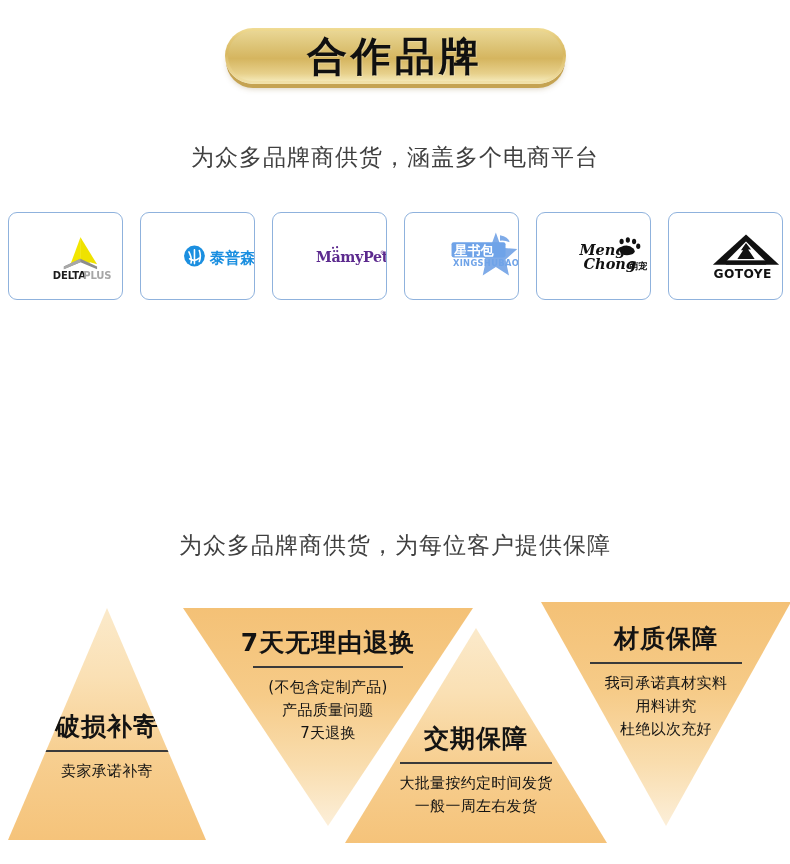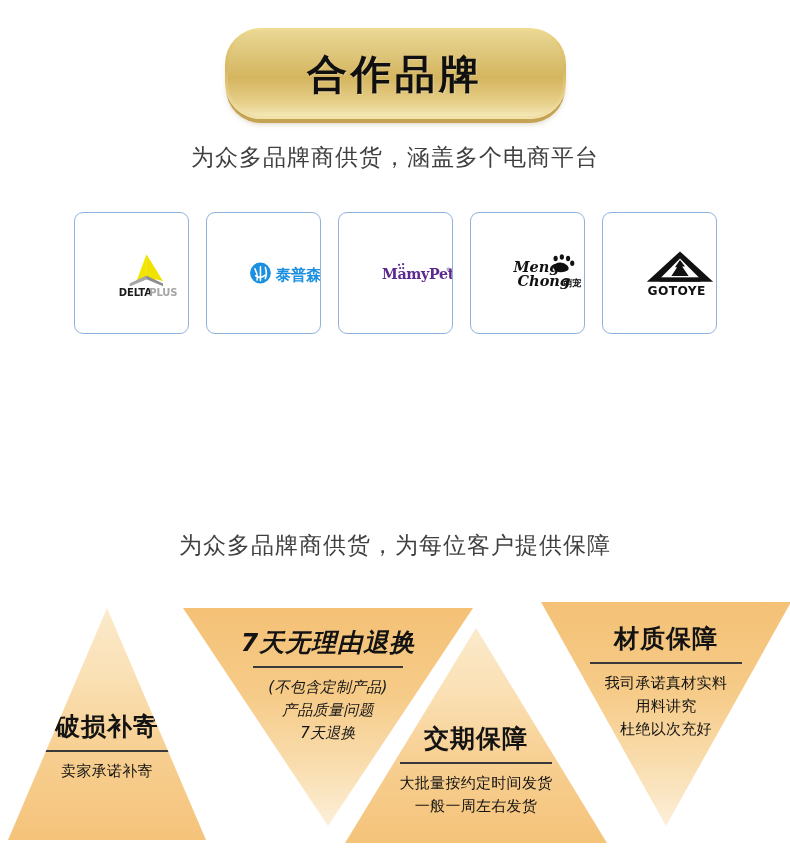--- a/index.html
+++ b/index.html
@@ -8,21 +8,21 @@
     background:#ffffff;
     font-family:"Liberation Sans","DejaVu Sans",sans-serif;
     overflow:hidden;
   }
   .page { position:relative; width:790px; height:864px; }
 
   
   .banner-wrap { position:absolute; left:0; width:790px; display:flex; justify-content:center; }
   .banner {
     position:relative;
-    width:341px; height:91px;
+    width:341px; height:56px;
     border-radius:36px;
     background:linear-gradient(180deg,#f0dc95 0%,#e3c878 18%,#d8b861 46%,#e6cd84 72%,#f2e3ac 100%);
     box-shadow:0 5px 0 -1px #c5a352, 0 7px 6px -3px rgba(120,90,20,.35);
     display:flex; align-items:center; justify-content:center;
   }
   .banner::before{
     content:""; position:absolute; left:3px; right:3px; top:3px; bottom:3px;
     border-radius:33px;
     background:linear-gradient(180deg,#e9d694 0%,#ddc477 30%,#d5b55f 55%,#e7d08b 85%,#f4e8b6 100%);
   }
@@ -43,21 +43,21 @@
     color:#404040;
     font-family:"DejaVu Sans","Liberation Sans",sans-serif;
   }
 
   
   .brand-row {
     position:absolute; left:0; width:790px; top:212px;
     display:flex; justify-content:center; gap:17px;
   }
   .brand-card {
-    width:115px; height:122px;
+    width:115px; height:88px;
     border:1.5px solid #8fb2dd;
     border-radius:9px;
     background:#fff;
     display:flex; align-items:center; justify-content:center;
     overflow:hidden;
     padding-left:41px;
   }
   .brand-card svg { display:block; }
 
   
@@ -85,21 +85,21 @@
   .tri .rule {
     height:1.5px; background:#3a3a3a; margin:7px auto 8px auto;
   }
   .tri .desc { font-size:15px; line-height:1.55; letter-spacing:.3px; }
 
   
   #tri1 { left:8px;   top:18px;  width:198px; height:232px; }
   #tri1 .content { top:102px; }
   #tri1 .rule { width:132px; }
 
-  #tri2 { left:183px; top:18px;  width:290px; height:218px;font-style:italic; }
+  #tri2 { left:183px; top:18px;  width:290px; height:218px; }
   #tri2 .content { top:18px; }
   #tri2 .rule { width:150px; }
 
   #tri3 { left:345px; top:38px;  width:262px; height:215px; }
   #tri3 .content { top:94px; }
   #tri3 .rule { width:152px; }
 
   #tri4 { left:541px; top:12px;  width:250px; height:224px; }
   #tri4 .content { top:20px; }
   #tri4 .rule { width:152px; }
@@ -145,20 +145,30 @@
     <div class="brand-card">
       <svg width="106" height="34" viewBox="0 0 106 34">
         <circle cx="28" cy="5" r="1.6" fill="#5c2a8e"></circle>
         <circle cx="34" cy="4" r="1.6" fill="#5c2a8e"></circle>
         <text x="3" y="26" font-family="DejaVu Serif, serif" font-size="21" font-weight="bold" fill="#5c2a8e" letter-spacing="-0.5">MämyPets</text>
         <text x="97" y="14" font-family="DejaVu Sans, sans-serif" font-size="7" fill="#5c2a8e">®</text>
       </svg>
 
     </div>
 
+    <div class="brand-card">
+      <svg width="104" height="80" viewBox="0 0 104 80">
+        <polygon points="72,6 80,28 103,30 86,45 91,68 72,56 53,68 58,45 41,30 64,28" fill="#7fabe8"></polygon>
+        <path d="M78 10 q12 2 14 10 q-8 -3 -14 -2 z" fill="#7fabe8"></path>
+        <rect x="8" y="20" width="78" height="22" rx="3" fill="#6fa3e8"></rect>
+        <text x="12" y="38" font-family="DejaVu Sans, sans-serif" font-size="19" font-weight="bold" fill="#ffffff">星书包</text>
+        <text x="10" y="55" font-family="DejaVu Sans, sans-serif" font-size="12" font-weight="bold" fill="#6fa3e8" letter-spacing="0.5">XINGSHUBAO</text>
+      </svg>
+
+    </div>
 
     <div class="brand-card">
       <svg width="104" height="54" viewBox="0 0 104 54">
         <ellipse cx="63" cy="6" rx="3" ry="4" fill="#111"></ellipse>
         <ellipse cx="72" cy="4" rx="3" ry="4" fill="#111"></ellipse>
         <ellipse cx="81" cy="6" rx="3" ry="4" fill="#111"></ellipse>
         <ellipse cx="87" cy="13" rx="3" ry="4" fill="#111"></ellipse>
         <path d="M62 14 q10 -5 18 2 q5 6 -3 9 q-10 3 -16 -3 q-4 -5 1 -8 z" fill="#111"></path>
         <text x="2" y="26" font-family="DejaVu Serif, serif" font-size="21" font-style="italic" font-weight="bold" fill="#111">Meng</text>
         <text x="8" y="46" font-family="DejaVu Serif, serif" font-size="21" font-style="italic" font-weight="bold" fill="#111">Chong</text>

